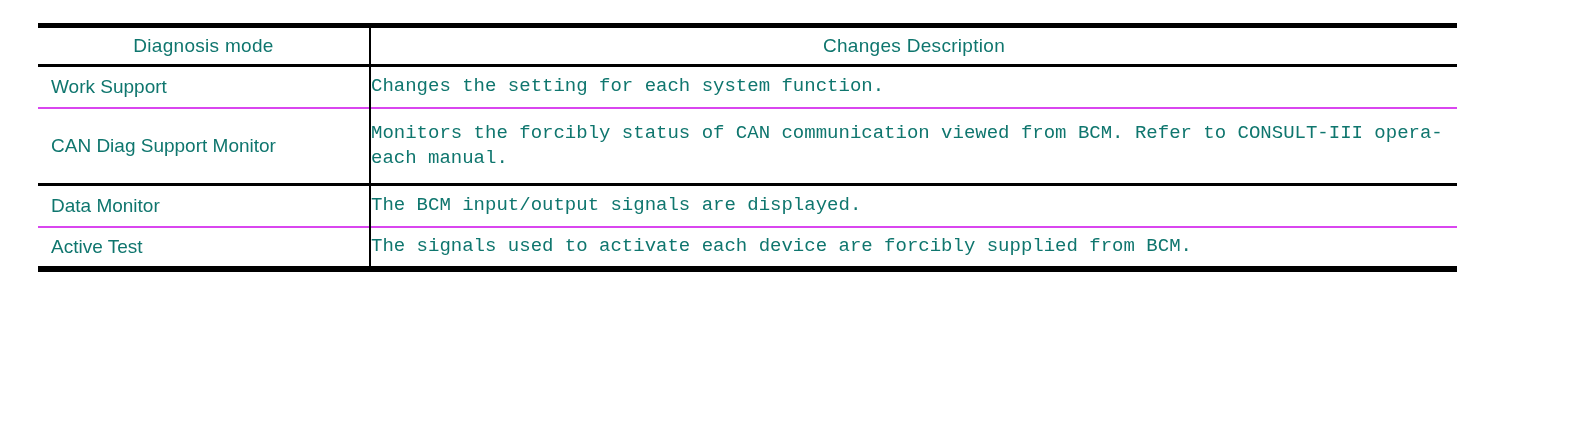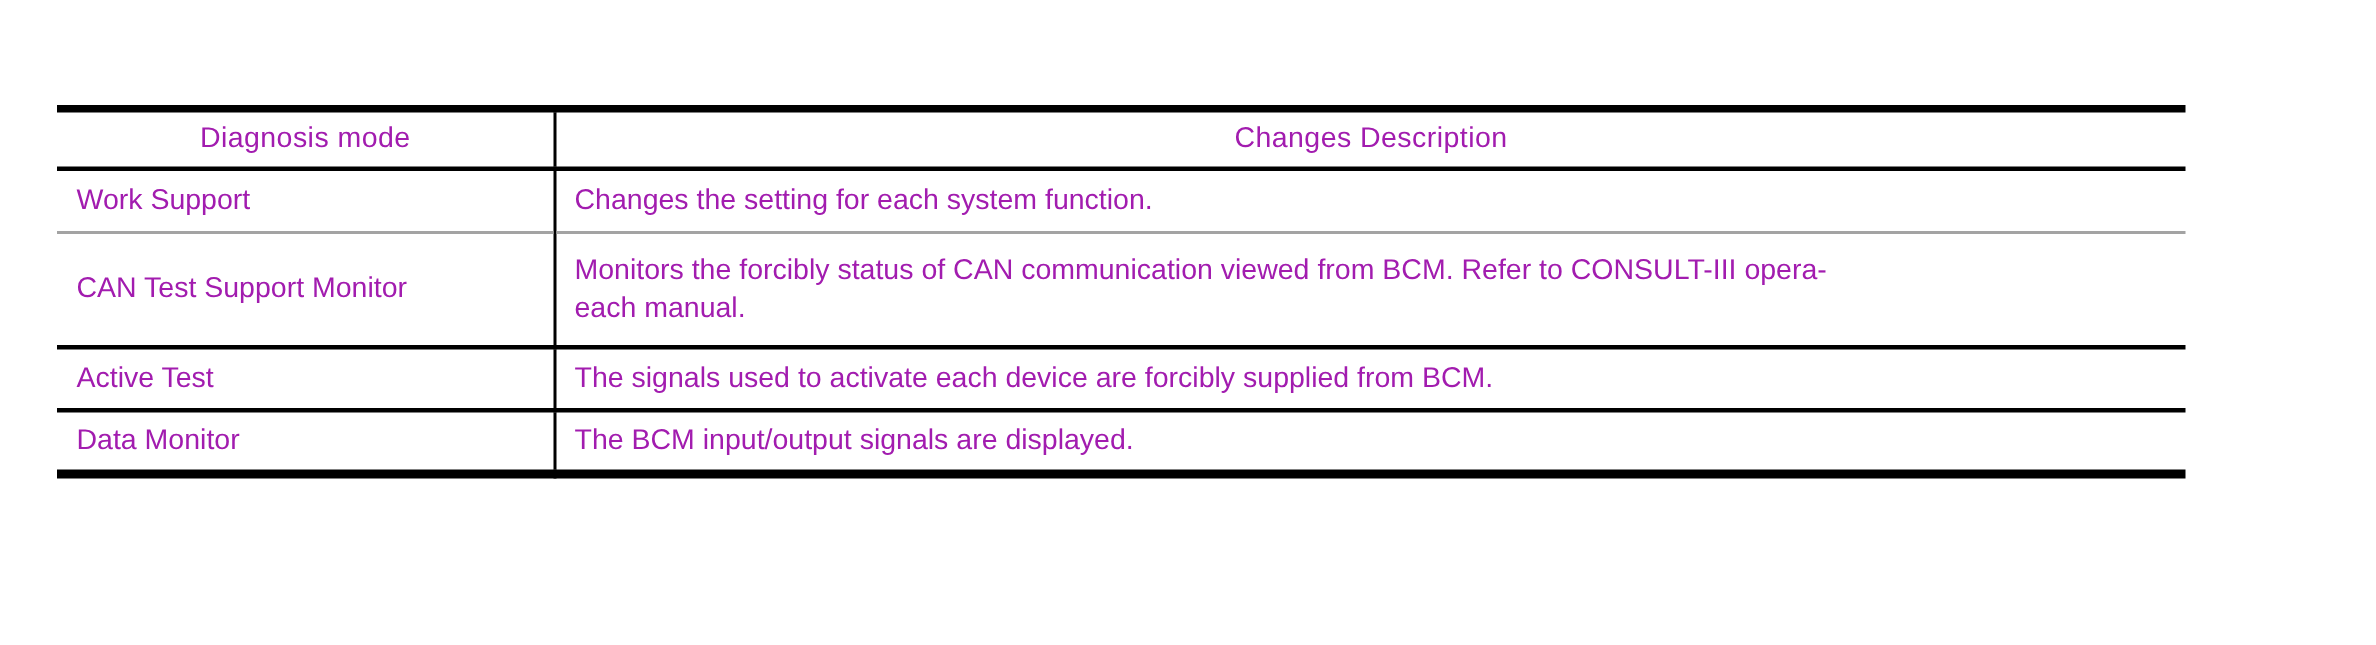--- a/index.html
+++ b/index.html
@@ -19,41 +19,40 @@
   table.diag-table {
     position: absolute;
     left: 38px;
     top: 23px;
     width: 1419px;
     border-collapse: collapse;
     table-layout: fixed;
     border-top: 5px solid #000;
     border-bottom: 6px solid #000;
     font-size: 19px;
-    color: #a21caf;
-    margin-top: 47px;
+    color: #0f766e;
   }
   col.col-mode { width: 332px; }
   th, td {
     padding: 0;
     vertical-align: middle;
     font-weight: normal;
     overflow: hidden;
   }
   th {
     height: 36px;
     text-align: center;
     letter-spacing: 0.3px;
   }
   td { line-height: 25px; }
   .cell-desc, .head-desc { border-left: 2px solid #000; }
   td.cell-mode { padding-left: 13px; }
-  td.cell-desc { padding-left: 12px; padding-right: 6px; }
+  td.cell-desc { padding-right: 6px; font-family: Liberation Mono, monospace; }
   tr.header-row { border-bottom: 3px solid #000; }
-  tr.sep-thin  { border-bottom: 2px solid #a3a3a3; }
+  tr.sep-thin  { border-bottom: 2px solid #d946ef; }
   tr.sep-thick { border-bottom: 3px solid #000; }
   tr.row-single { height: 42px; }
   tr.row-double { height: 77px; }
   tr.row-bullets { height: 60px; }
   .desc-line { white-space: nowrap; }
   .bullet-line {
     display: flex;
     align-items: baseline;
     line-height: 27px;
     white-space: nowrap;
@@ -82,33 +81,33 @@
       </tr>
     </thead>
     <tbody>
       <tr class="row-single sep-thin">
         <td class="cell-mode">Work Support</td>
         <td class="cell-desc">
           <div class="desc-line">Changes the setting for each system function.</div>
         </td>
       </tr>
       <tr class="row-double sep-thick">
-        <td class="cell-mode">CAN Test Support Monitor</td>
+        <td class="cell-mode">CAN Diag Support Monitor</td>
         <td class="cell-desc">
           <div class="desc-line">Monitors the forcibly status of CAN communication viewed from BCM. Refer to CONSULT-III opera-</div>
           <div class="desc-line">each manual.</div>
+        </td>
+      </tr>
+      <tr class="row-single sep-thin">
+        <td class="cell-mode">Data Monitor</td>
+        <td class="cell-desc">
+          <div class="desc-line">The BCM input/output signals are displayed.</div>
         </td>
       </tr>
       <tr class="row-single sep-thick">
         <td class="cell-mode">Active Test</td>
         <td class="cell-desc">
           <div class="desc-line">The signals used to activate each device are forcibly supplied from BCM.</div>
         </td>
       </tr>
-      <tr class="row-single sep-thin">
-        <td class="cell-mode">Data Monitor</td>
-        <td class="cell-desc">
-          <div class="desc-line">The BCM input/output signals are displayed.</div>
-        </td>
-      </tr>
     </tbody>
   </table>
 </div>
 
 </body></html>

